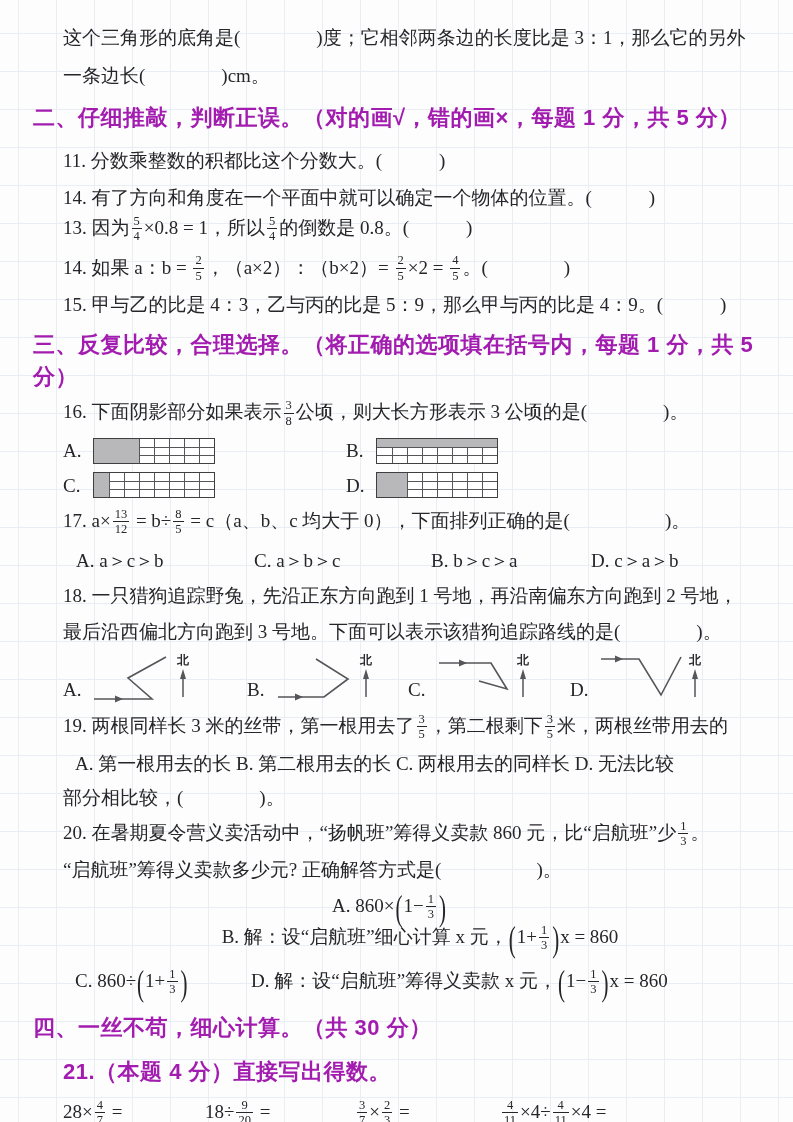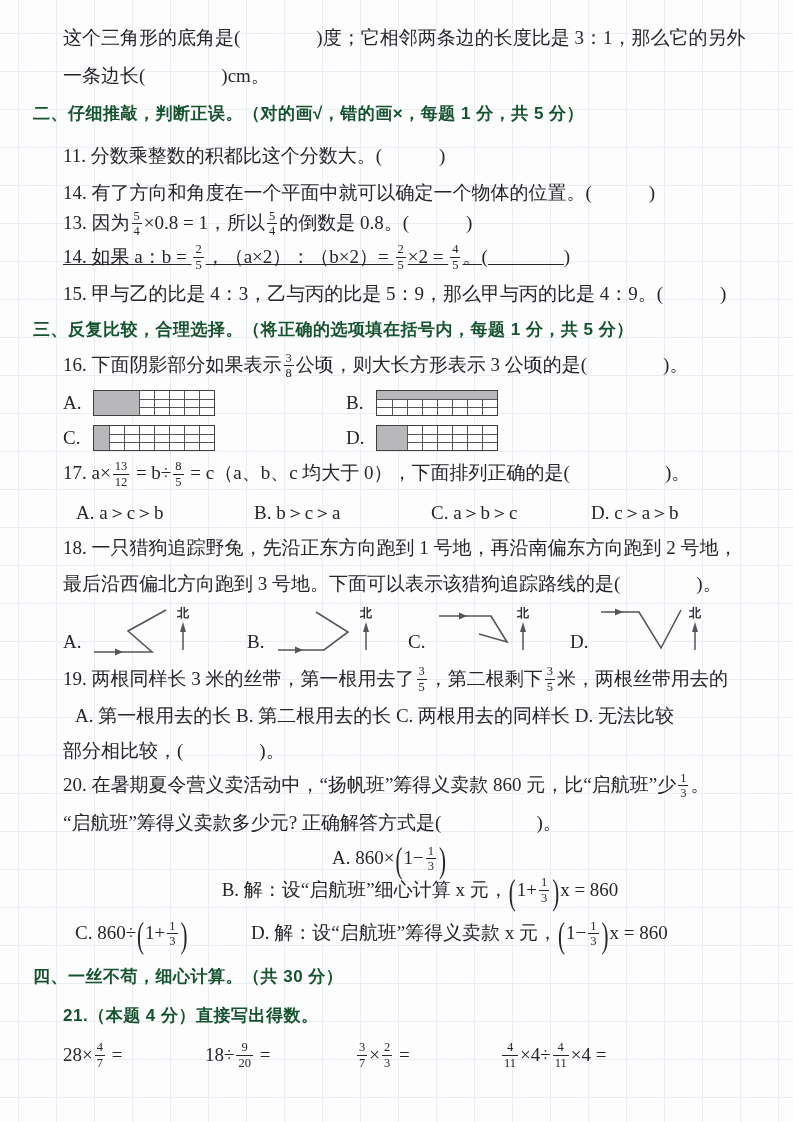--- a/index.html
+++ b/index.html
@@ -11,23 +11,23 @@
     background-color:#fdfdfe;
     background-image:
       linear-gradient(to right,#e9edf4 1px,transparent 1px),
       linear-gradient(to bottom,#e9edf4 1px,transparent 1px);
     background-size:38px 38px,38px 38px;
     background-position:18px 0,0 33px;
   }
   #doc{padding:24px 28px 0 0;}
   .ln{margin-left:63px;min-height:27px;}
   .hd{
-    margin-left:33px;color:#14532d;
+    margin-left:33px;color:#a21caf;
     font-family:"Liberation Sans","DejaVu Sans",sans-serif;
-    font-weight:700;font-size:17px;letter-spacing:.5px;
+    font-weight:700;font-size:22px;letter-spacing:.5px;
   }
   .hd.ind{margin-left:63px;}
   
   .frac{display:inline-flex;flex-direction:column;align-items:center;
         vertical-align:middle;font-size:12.5px;line-height:1.15;
         margin:0 2px;transform:translateY(-1px);}
   .frac .fd{border-top:1.2px solid currentColor;padding:0 2px;}
   .frac .fn{padding:0 2px;}
   
   .bp{display:inline-block;transform:scaleY(1.75);font-size:21px;
@@ -72,21 +72,21 @@
     <div class="ln hd" style="margin-top: 13px;"><span>二、仔细推敲，判断正误。（对的画√，错的画×，每题 1 分，共 5 分）</span></div>
     <div class="ln" style="margin-top: 13px;"><span>11. 分数乘整数的积都比这个分数大。(　　　)</span></div>
     <div class="ln" style="margin-top: 9px;"><span>14. 有了方向和角度在一个平面中就可以确定一个物体的位置。(　　　)</span></div>
     <div class="ln" style="margin-top: 3px;"><span>13. 因为</span><span class="frac">
         <span class="fn">5</span>
         <span class="fd">4</span>
       </span><span>×0.8 = 1，所以</span><span class="frac">
         <span class="fn">5</span>
         <span class="fd">4</span>
       </span><span>的倒数是 0.8。(　　　)</span></div>
-    <div class="ln" style="margin-top: 3px; text-decoration: underline;"><span>14. 如果 a：b = </span><span class="frac">
+    <div class="ln" style="margin-top: 9px;"><span>14. 如果 a：b = </span><span class="frac">
         <span class="fn">2</span>
         <span class="fd">5</span>
       </span><span>，（a×2）：（b×2）= </span><span class="frac">
         <span class="fn">2</span>
         <span class="fd">5</span>
       </span><span>×2 = </span><span class="frac">
         <span class="fn">4</span>
         <span class="fd">5</span>
       </span><span>。(　　　　)</span></div>
     <div class="ln" style="margin-top: 7px;"><span>15. 甲与乙的比是 4：3，乙与丙的比是 5：9，那么甲与丙的比是 4：9。(　　　)</span></div>
@@ -217,22 +217,22 @@
     </div>
     <div class="ln" style="margin-top: 8px;"><span>17. a×</span><span class="frac">
         <span class="fn">13</span>
         <span class="fd">12</span>
       </span><span> = b÷</span><span class="frac">
         <span class="fn">8</span>
         <span class="fd">5</span>
       </span><span> = c（a、b、c 均大于 0），下面排列正确的是(　　　　　)。</span></div>
     <div class="ln opts17" style="margin-top: 9px;">
       <span class="oi">A. a＞c＞b</span>
+      <span class="oi">C. a＞b＞c</span>
       <span class="oi">B. b＞c＞a</span>
-      <span class="oi">C. a＞b＞c</span>
       <span class="oi">D. c＞a＞b</span>
     </div>
     <div class="ln" style="margin-top: 8px;"><span>18. 一只猎狗追踪野兔，先沿正东方向跑到 1 号地，再沿南偏东方向跑到 2 号地，</span></div>
     <div class="ln" style="margin-top: 8px;"><span>最后沿西偏北方向跑到 3 号地。下面可以表示该猎狗追踪路线的是(　　　　)。</span></div>
     <div class="ln routerow" style="margin-top: 6px;">
       <div class="rgroup">
         <span class="rlabel">A.</span>
         <svg width="112" height="55" viewBox="0 0 112 55">
           <polyline points="4,48 62,48 38,27 76,6" fill="none" stroke="#55555a" stroke-width="1.6" stroke-linejoin="miter"></polyline>
           <polygon points="25,44.5 33,48 25,51.5" fill="#55555a"></polygon>

